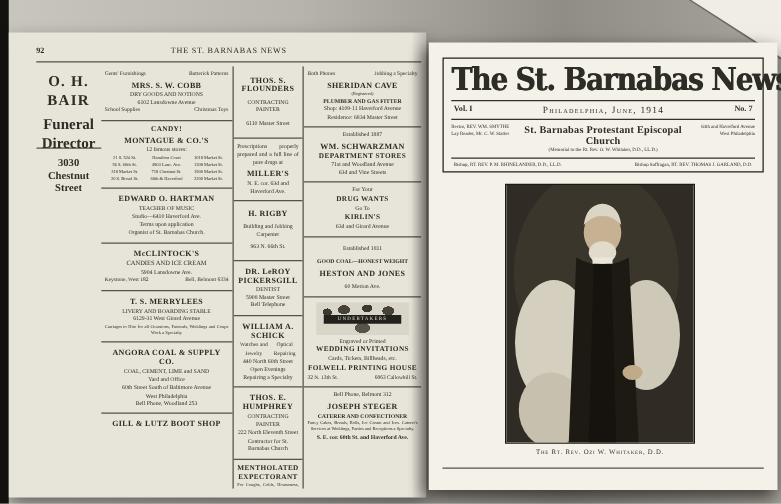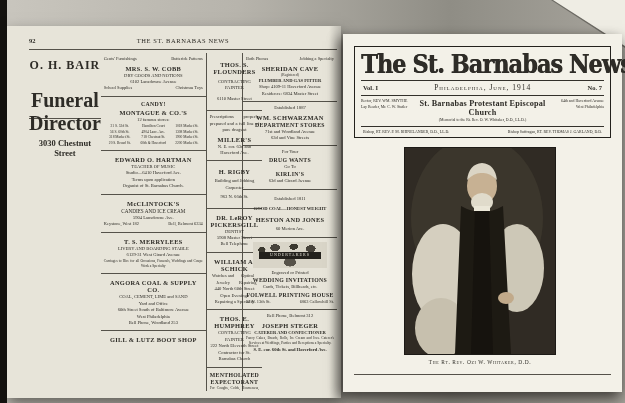--- a/index.html
+++ b/index.html
@@ -30,21 +30,21 @@
   .cols{display:flex;height:338px;overflow:hidden;}
   .wrapA{width:213px;border-right:1px solid #55524a;display:flex;flex-direction:row;}
   .twocols{display:flex;flex:1;}
   .c1{width:105px;border-right:1px solid #55524a;}
   .c2{flex:1;}
   .c3{width:94px;}
   .ad{padding:3px 3px 4px;border-bottom:1px solid #55524a;text-align:center;overflow:hidden;}
   .ad:last-child{border-bottom:none;}
   .bair{height:60px;border-bottom:1px solid #55524a;text-align:center;padding-top:5px;}
   .bair-name{font-size:12px;font-weight:bold;letter-spacing:1px;}
-  .bair-title{font-size:20px;font-weight:bold;margin-top:16px;}
+  .bair-title{font-size:12px;font-weight:bold;margin-top:4px;}
   .bair-addr{font-size:8.5px;font-weight:bold;margin-top:3px;}
   .t3{font-size:3.6px;line-height:1.45;}
   .t4{font-size:4.6px;line-height:1.4;}
   .t5{font-size:5.2px;line-height:1.4;}
   .nm{font-size:6.4px;font-weight:bold;letter-spacing:.3px;margin:2px 0 1px;}
   .nm2{font-size:5.8px;font-weight:bold;letter-spacing:.3px;margin:1px 0;}
   .sp{display:flex;justify-content:space-between;font-size:4.4px;line-height:1.5;}
   .stores{display:grid;grid-template-columns:1fr 1.1fr 1fr;font-size:3.6px;line-height:1.5;margin-top:1px;}
   .just{text-align:justify;text-align-last:center;}
   .engraving{width:74px;height:26px;margin:1px auto 2px;position:relative;

